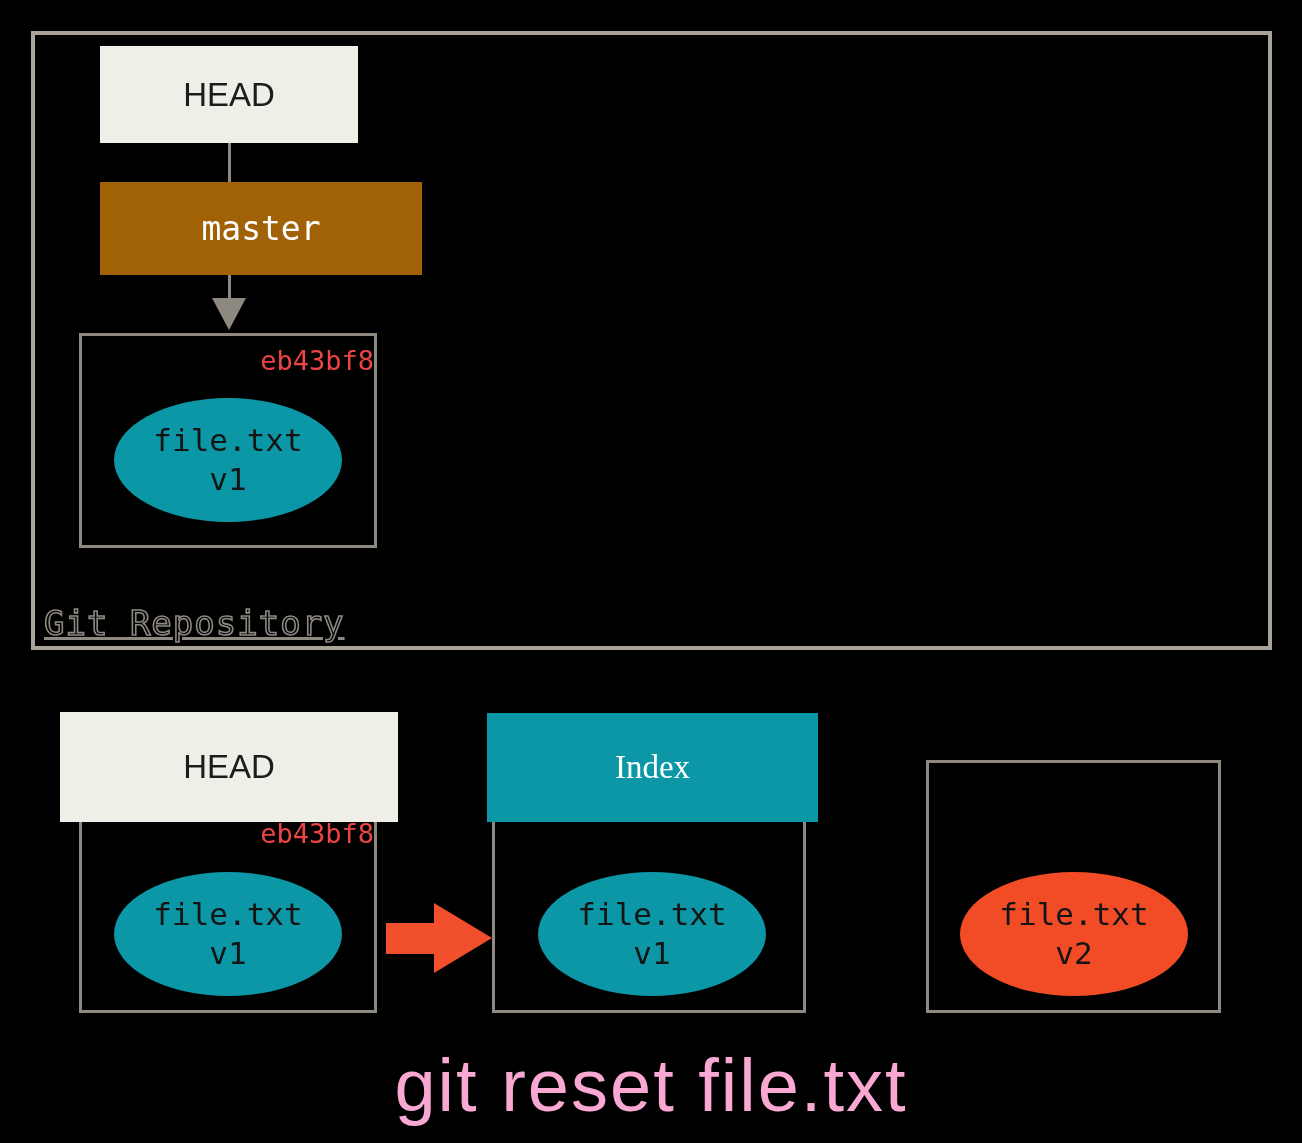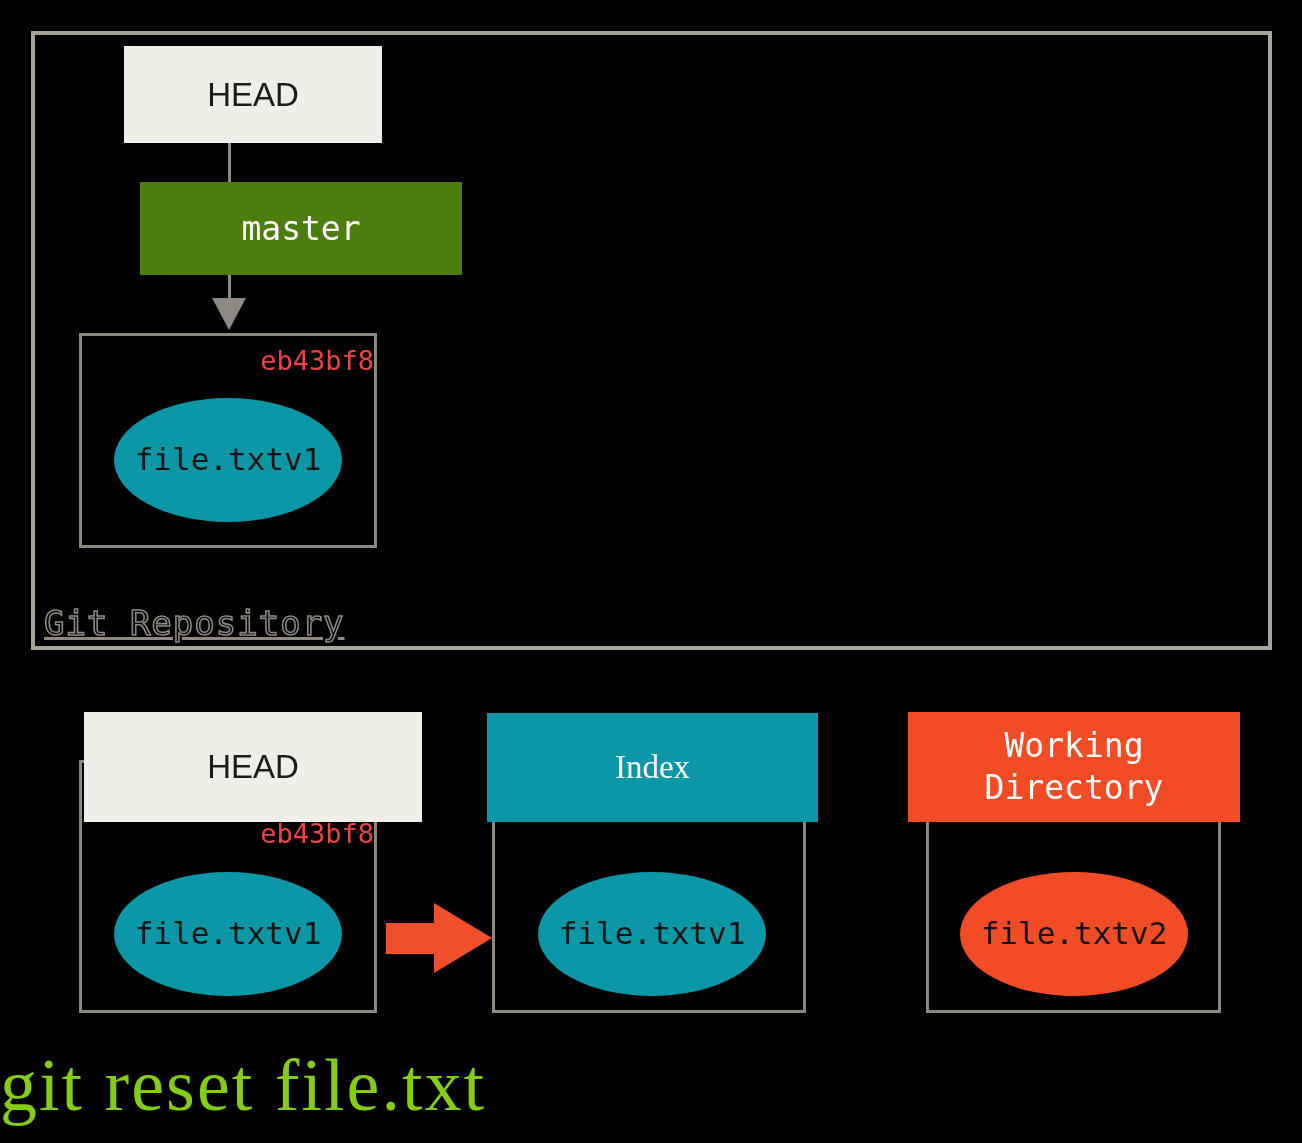--- a/index.html
+++ b/index.html
@@ -51,28 +51,26 @@
     display: flex;
     align-items: center;
     justify-content: center;
     text-align: center;
   }
   .head-box {
     background: #efeee7;
     color: #1c1c1c;
     font-family: "Liberation Sans", sans-serif;
     font-size: 33px;
-    margin-left: 24px;
   }
   .master-box {
-    background: #4d7c0f;
+    background: #a16207;
     color: #ffffff;
     font-family: "DejaVu Sans Mono", monospace;
     font-size: 33px;
-    margin-left: 40px;
   }
   .index-box {
     background: #0c97a7;
     color: #ffffff;
     font-family: Liberation Serif, serif;
     font-size: 33px;
   }
   .wd-box {
     background: #f24c27;
     color: #ffffff;
@@ -95,20 +93,21 @@
     left: 0;
     font-family: "DejaVu Sans Mono", monospace;
     font-size: 27px;
     color: #ef4444;
     letter-spacing: 0px;
   }
   
   .blob {
     position: absolute;
     display: flex;
+    flex-direction: column;
     align-items: center;
     justify-content: center;
     border-radius: 50% / 50%;
     font-family: "DejaVu Sans Mono", monospace;
     font-size: 31px;
     color: #141414;
     line-height: 1.26;
     text-align: center;
   }
   .blob-teal { background: #0c97a7; }
@@ -139,24 +138,24 @@
     border-top: 35px solid transparent;
     border-bottom: 35px solid transparent;
     border-left: 58px solid #f2502d;
   }
   
   .caption {
     position: absolute;
     width: 100%;
     left: 0;
     top: 1043px;
-    text-align: left;
-    font-family: Liberation Serif, serif;
+    text-align: center;
+    font-family: Liberation Sans, sans-serif;
     font-size: 74px;
-    color: #84cc16;
+    color: #f9a8d4;
     letter-spacing: 2px;
     white-space: nowrap;
   }
 </style>
 </head>
 <body>
 
 <div class="stage">
 
   <div class="repo-frame"></div>
@@ -202,23 +201,19 @@
   </div>
   <div class="box index-box" style="left:487px; top:713px; width:331px; height:109px;">
     <span>Index</span>
   </div>
 
   <div class="commit-box" style="left:926px; top:760px; width:295px; height:253px;"></div>
   <div class="blob blob-orange" style="left:960px; top:872px; width:228px; height:124px;">
     <span>file.txt</span>
     <span>v2</span>
   </div>
-  <div class="box wd-box" style="left:908px; top:712px; width:332px; height:110px; flex-direction:column;">
-    <span>Working</span>
-    <span>Directory</span>
-  </div>
 
   <div class="arrow-right-shaft" style="left:386px; top:923px; width:62px; height:31px;"></div>
   <div class="arrow-right-head" style="left:434px; top:903px;"></div>
 
   <div class="caption">git reset file.txt</div>
 
 </div>
 
 </body></html>

